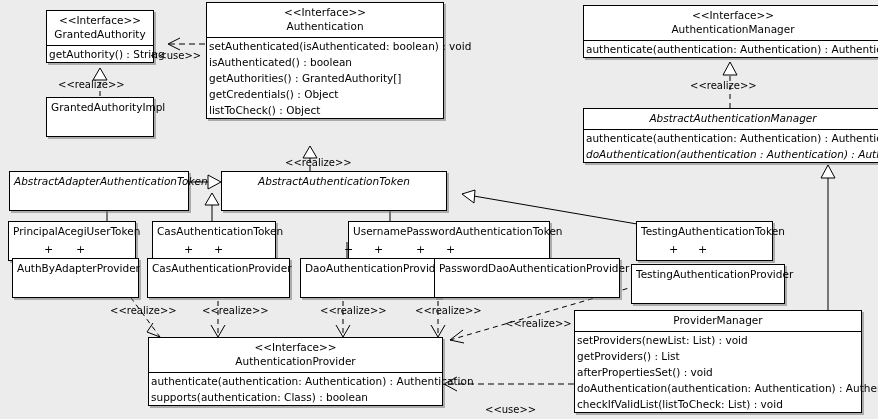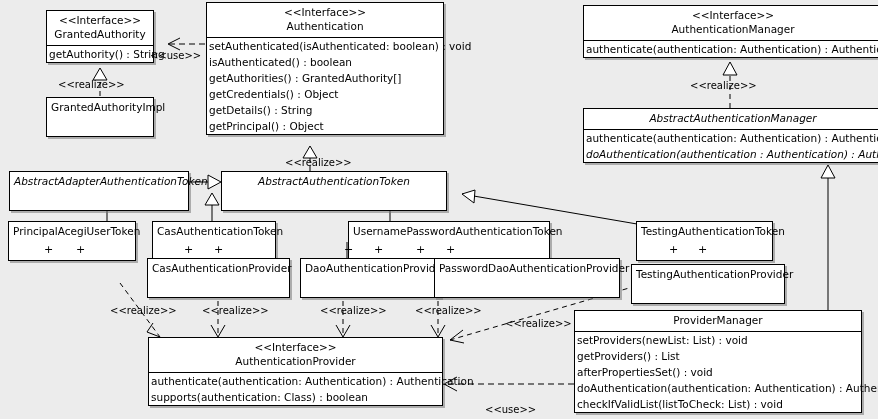--- a/index.html
+++ b/index.html
@@ -162,22 +162,21 @@
   <div class="uml" style="left:206px;top:2px;width:238px;">
     <div class="hdr">
       <span class="stereo">&lt;&lt;Interface&gt;&gt;</span>
       <span class="cname">Authentication</span>
     </div>
     <div class="ops sep">
       <div class="op">setAuthenticated(isAuthenticated: boolean) : void</div>
       <div class="op">isAuthenticated() : boolean</div>
       <div class="op">getAuthorities() : GrantedAuthority[]</div>
       <div class="op">getCredentials() : Object</div>
-      <div class="op">getDetails() : String</div>
-      <div class="op">getPrincipal() : Object</div>
+      <div class="op">listToCheck() : Object</div>
     </div>
   </div>
 
   <div class="uml" style="left:583px;top:5px;width:300px;">
     <div class="hdr">
       <span class="stereo">&lt;&lt;Interface&gt;&gt;</span>
       <span class="cname">AuthenticationManager</span>
     </div>
     <div class="ops sep">
       <div class="op">authenticate(authentication: Authentication) : Authentication</div>
@@ -223,20 +222,25 @@
       <span class="cname">UsernamePasswordAuthenticationToken</span>
     </div>
   </div>
 
   <div class="uml simple" style="left:636px;top:221px;width:137px;">
     <div class="hdr">
       <span class="cname">TestingAuthenticationToken</span>
     </div>
   </div>
 
+  <div class="uml simple" style="left:12px;top:258px;width:127px;">
+    <div class="hdr">
+      <span class="cname">AuthByAdapterProvider</span>
+    </div>
+  </div>
 
   <div class="uml simple" style="left:147px;top:258px;width:143px;">
     <div class="hdr">
       <span class="cname">CasAuthenticationProvider</span>
     </div>
   </div>
 
   <div class="uml simple" style="left:300px;top:258px;width:141px;">
     <div class="hdr">
       <span class="cname">DaoAuthenticationProvider</span>

